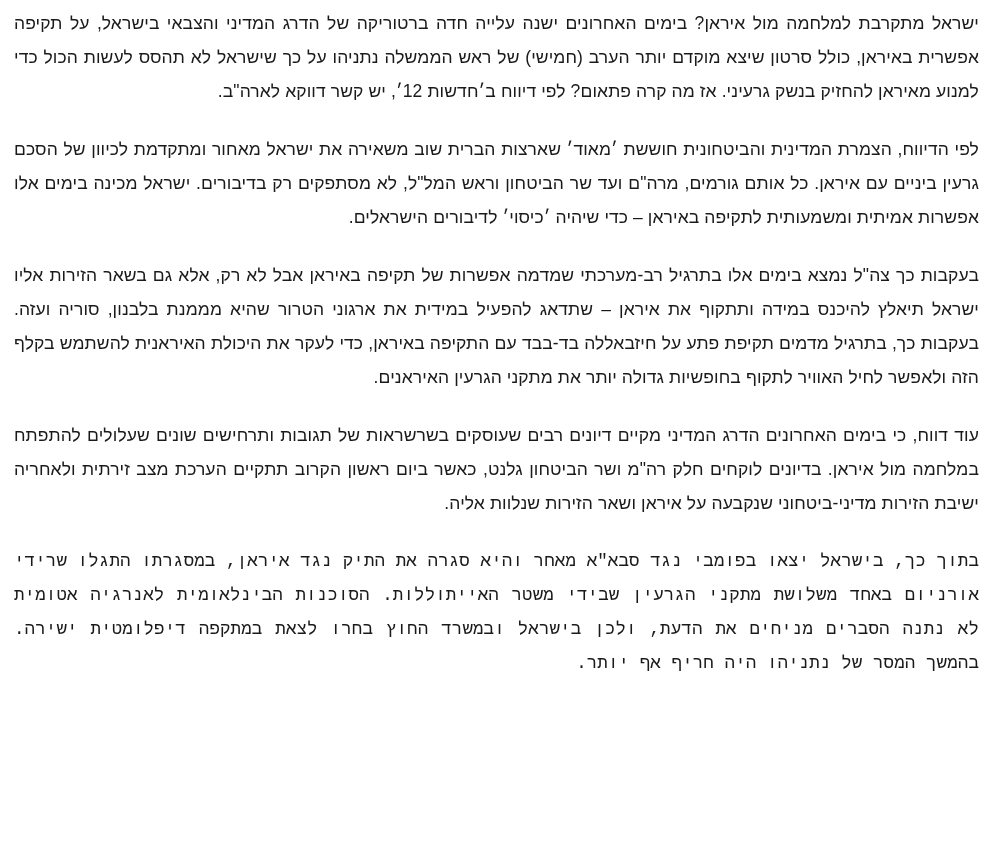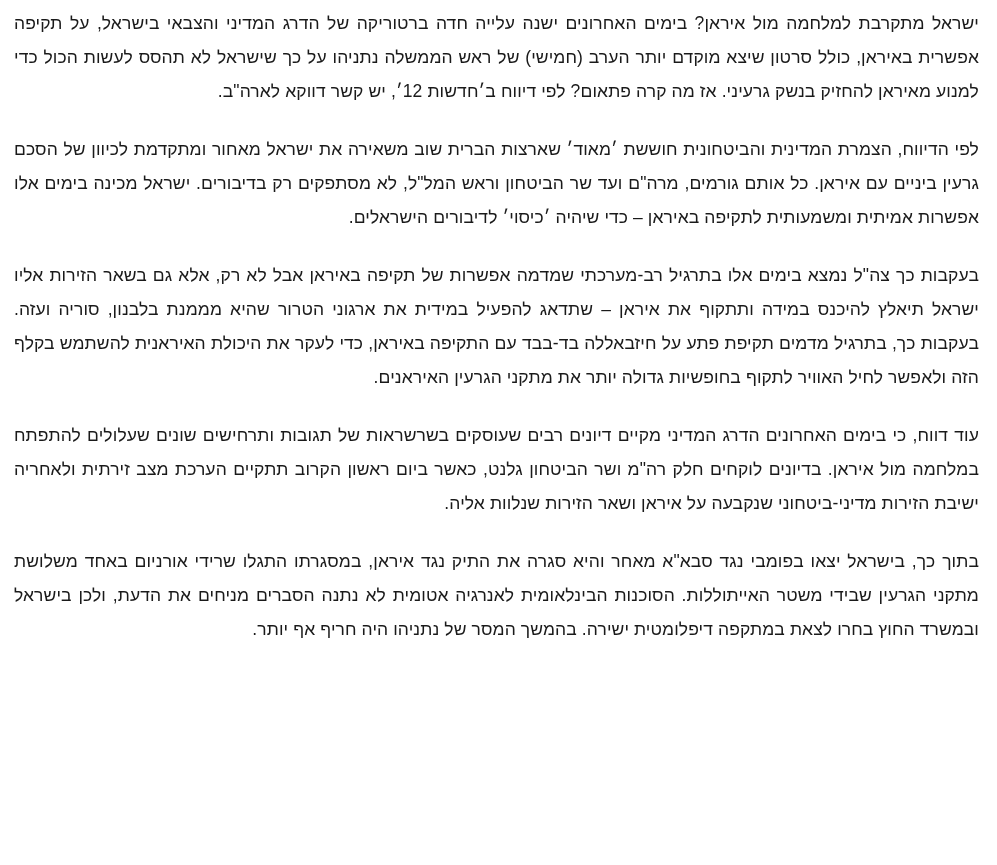--- a/index.html
+++ b/index.html
@@ -24,20 +24,21 @@
   .article p {
     margin: 0 0 24px 0;
     font-size: 17.5px;
     line-height: 34px;
     letter-spacing: 0.1px;
     text-align: justify;
     text-justify: inter-word;
   }
   .article p:last-child {
     margin-bottom: 0;
+    font-family: Liberation Mono, monospace;
   }
 </style>
 </head>
 <body>
 
 <div class="article">
   <p>ישראל מתקרבת למלחמה מול איראן? בימים האחרונים ישנה עלייה חדה ברטוריקה של הדרג המדיני והצבאי בישראל, על תקיפה אפשרית באיראן, כולל סרטון שיצא מוקדם יותר הערב (חמישי) של ראש הממשלה נתניהו על כך שישראל לא תהסס לעשות הכול כדי למנוע מאיראן להחזיק בנשק גרעיני. אז מה קרה פתאום? לפי דיווח ב׳חדשות 12׳, יש קשר דווקא לארה"ב.</p>
   <p>לפי הדיווח, הצמרת המדינית והביטחונית חוששת ׳מאוד׳ שארצות הברית שוב משאירה את ישראל מאחור ומתקדמת לכיוון של הסכם גרעין ביניים עם איראן. כל אותם גורמים, מרה"ם ועד שר הביטחון וראש המל"ל, לא מסתפקים רק בדיבורים. ישראל מכינה בימים אלו אפשרות אמיתית ומשמעותית לתקיפה באיראן – כדי שיהיה ׳כיסוי׳ לדיבורים הישראלים.</p>
   <p>בעקבות כך צה"ל נמצא בימים אלו בתרגיל רב-מערכתי שמדמה אפשרות של תקיפה באיראן אבל לא רק, אלא גם בשאר הזירות אליו ישראל תיאלץ להיכנס במידה ותתקוף את איראן – שתדאג להפעיל במידית את ארגוני הטרור שהיא מממנת בלבנון, סוריה ועזה. בעקבות כך, בתרגיל מדמים תקיפת פתע על חיזבאללה בד-בבד עם התקיפה באיראן, כדי לעקר את היכולת האיראנית להשתמש בקלף הזה ולאפשר לחיל האוויר לתקוף בחופשיות גדולה יותר את מתקני הגרעין האיראנים.</p>
   <p>עוד דווח, כי בימים האחרונים הדרג המדיני מקיים דיונים רבים שעוסקים בשרשראות של תגובות ותרחישים שונים שעלולים להתפתח במלחמה מול איראן. בדיונים לוקחים חלק רה"מ ושר הביטחון גלנט, כאשר ביום ראשון הקרוב תתקיים הערכת מצב זירתית ולאחריה ישיבת הזירות מדיני-ביטחוני שנקבעה על איראן ושאר הזירות שנלוות אליה.</p>

